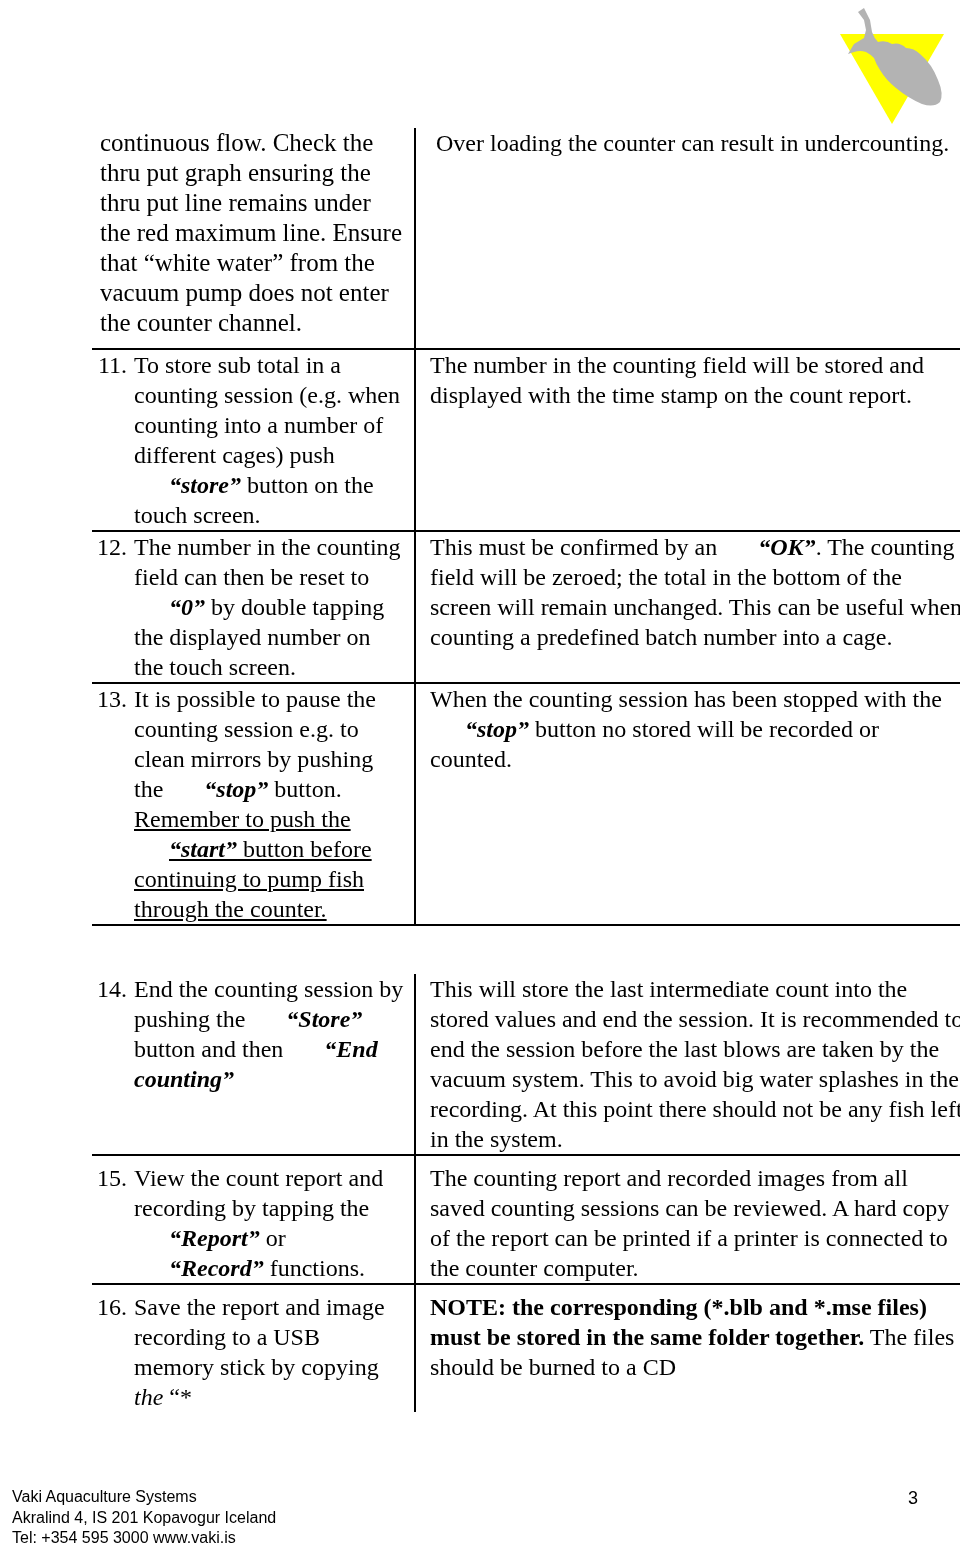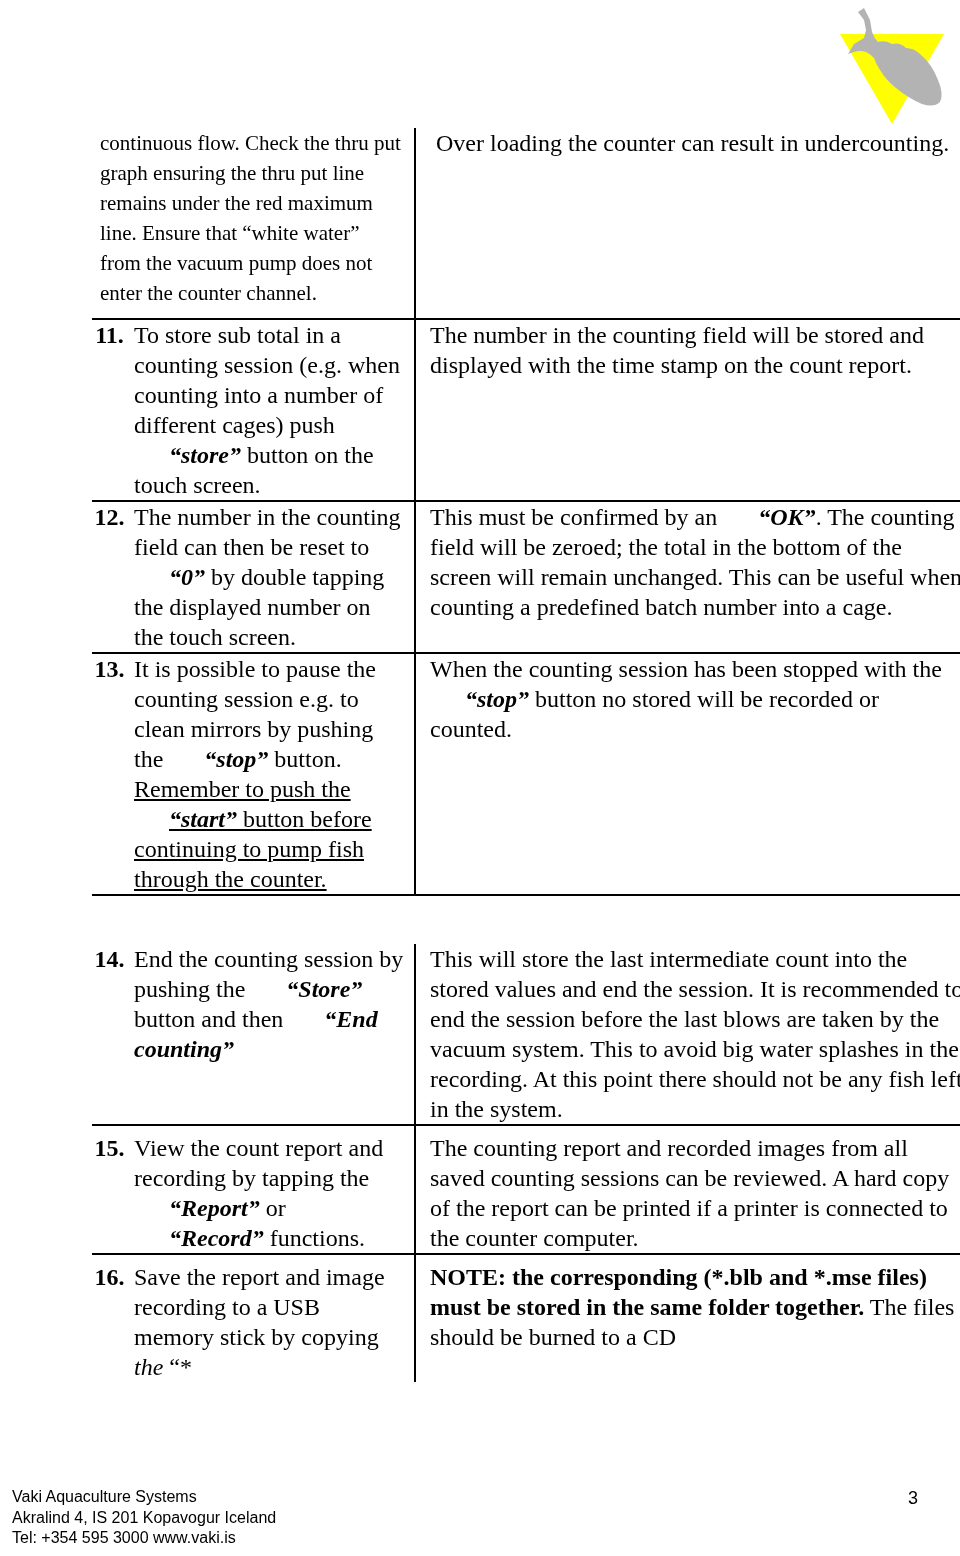--- a/index.html
+++ b/index.html
@@ -59,30 +59,29 @@
   
   .step {
     display: flex;
     align-items: flex-start;
     font-size: 24px;
     line-height: 30px;
   }
   .step .num {
     width: 42px;
     flex: 0 0 42px;
-    text-align: center;
+    text-align: right;
     padding-right: 7px;
     box-sizing: border-box;
-    font-weight: bold;
   }
   .step .body {
     flex: 1 1 auto;
   }
   .plain {
-    font-size: 21px;
+    font-size: 25px;
     line-height: 30px;
     padding-left: 8px;
   }
   .rtext {
     font-size: 24px;
     line-height: 30px;
   }
   .pad-b { padding-bottom: 10px; }
   .pad-t { padding-top: 7px; }
 

